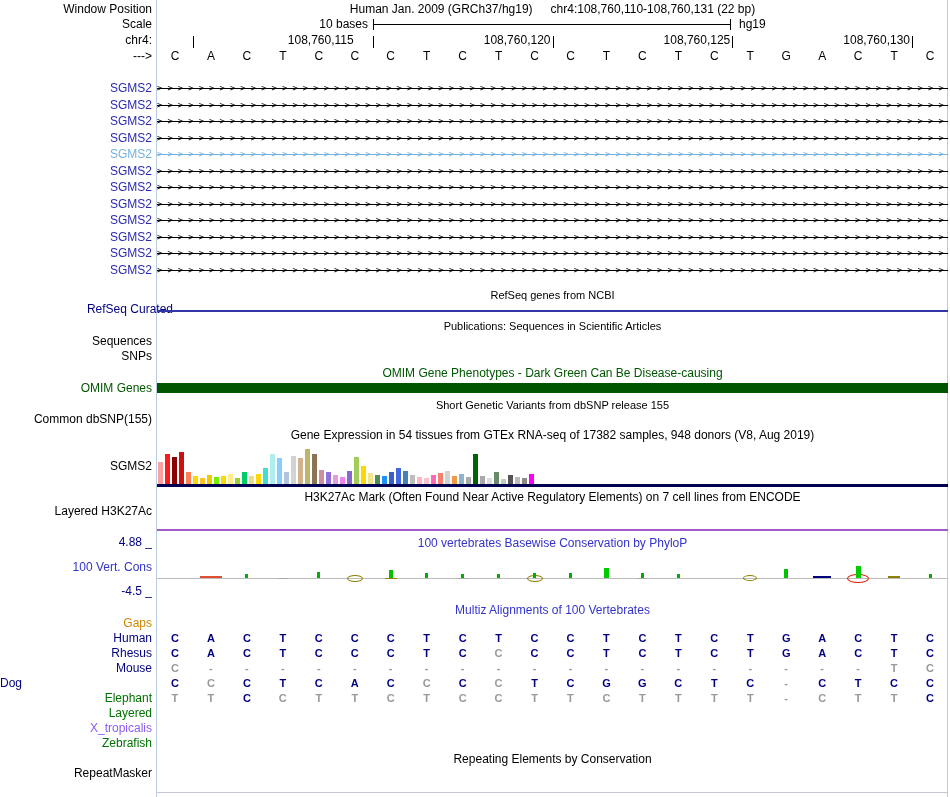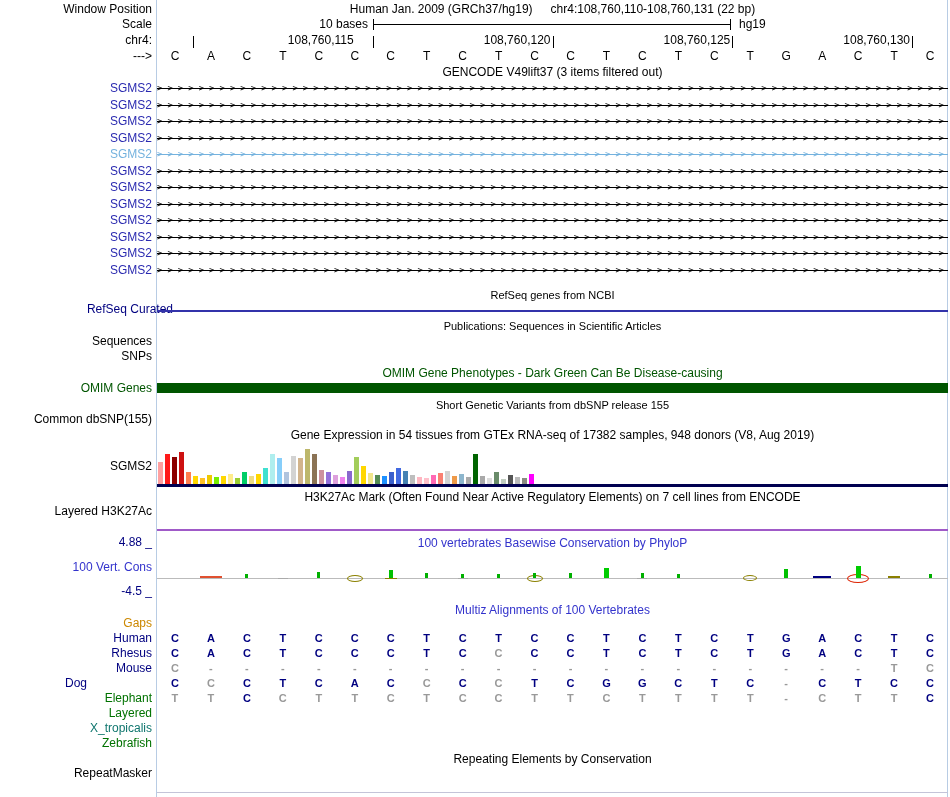--- a/index.html
+++ b/index.html
@@ -43,21 +43,20 @@
 
   <div class="slabel" style="top:18px">Scale</div>
   <div class="abs" style="top:18px;left:238px;width:130px;text-align:right">10 bases</div>
   <div class="scalebar"></div>
   <div class="abs" style="top:18px;left:739px">hg19</div>
 
   <div class="slabel" style="top:34px">chr4:</div>
 
   <div class="slabel" style="top:50px">---&gt;</div>
 
-  <div class="ctitle" style="top:66px">GENCODE V49lift37 (3 items filtered out)</div>
 
   <div class="ctitle small" style="top:289px">RefSeq genes from NCBI</div>
   <div class="slabel navy" style="top: 303px; color: rgb(0, 0, 128); margin-left: 21px;">RefSeq Curated</div>
   <div id="refseq-line" style="background: rgb(51, 51, 170);"></div>
 
   <div class="ctitle small" style="top:320px">Publications: Sequences in Scientific Articles</div>
   <div class="slabel" style="top:335px">Sequences</div>
   <div class="slabel" style="top:350px">SNPs</div>
 
   <div class="ctitle green" style="top: 367px; color: rgb(0, 85, 0);">OMIM Gene Phenotypes - Dark Green Can Be Disease-causing</div>
@@ -324,21 +323,21 @@
     <div style="position: absolute; left: 597.432px; top: 662px; width: 18px; text-align: center; line-height: 13px; font-size: 11px; font-weight: 700; color: rgb(153, 153, 153);">-</div>
     <div style="position: absolute; left: 633.386px; top: 662px; width: 18px; text-align: center; line-height: 13px; font-size: 11px; font-weight: 700; color: rgb(153, 153, 153);">-</div>
     <div style="position: absolute; left: 669.341px; top: 662px; width: 18px; text-align: center; line-height: 13px; font-size: 11px; font-weight: 700; color: rgb(153, 153, 153);">-</div>
     <div style="position: absolute; left: 705.295px; top: 662px; width: 18px; text-align: center; line-height: 13px; font-size: 11px; font-weight: 700; color: rgb(153, 153, 153);">-</div>
     <div style="position: absolute; left: 741.25px; top: 662px; width: 18px; text-align: center; line-height: 13px; font-size: 11px; font-weight: 700; color: rgb(153, 153, 153);">-</div>
     <div style="position: absolute; left: 777.205px; top: 662px; width: 18px; text-align: center; line-height: 13px; font-size: 11px; font-weight: 700; color: rgb(153, 153, 153);">-</div>
     <div style="position: absolute; left: 813.159px; top: 662px; width: 18px; text-align: center; line-height: 13px; font-size: 11px; font-weight: 700; color: rgb(153, 153, 153);">-</div>
     <div style="position: absolute; left: 849.114px; top: 662px; width: 18px; text-align: center; line-height: 13px; font-size: 11px; font-weight: 700; color: rgb(153, 153, 153);">-</div>
     <div style="position: absolute; left: 885.068px; top: 662px; width: 18px; text-align: center; line-height: 13px; font-size: 11px; font-weight: 700; color: rgb(153, 153, 153);">T</div>
     <div style="position: absolute; left: 921.023px; top: 662px; width: 18px; text-align: center; line-height: 13px; font-size: 11px; font-weight: 700; color: rgb(153, 153, 153);">C</div>
-    <div style="position: absolute; left: 0px; top: 677px; width: 152px; text-align: center; line-height: 13px; color: rgb(0, 0, 128);">Dog</div>
+    <div style="position: absolute; left: 0px; top: 677px; width: 152px; text-align: left; line-height: 13px; color: rgb(0, 0, 128);">Dog</div>
     <div style="position: absolute; left: 165.977px; top: 677px; width: 18px; text-align: center; line-height: 13px; font-size: 11px; font-weight: 700; color: rgb(0, 0, 128);">C</div>
     <div style="position: absolute; left: 201.932px; top: 677px; width: 18px; text-align: center; line-height: 13px; font-size: 11px; font-weight: 700; color: rgb(153, 153, 153);">C</div>
     <div style="position: absolute; left: 237.886px; top: 677px; width: 18px; text-align: center; line-height: 13px; font-size: 11px; font-weight: 700; color: rgb(0, 0, 128);">C</div>
     <div style="position: absolute; left: 273.841px; top: 677px; width: 18px; text-align: center; line-height: 13px; font-size: 11px; font-weight: 700; color: rgb(0, 0, 128);">T</div>
     <div style="position: absolute; left: 309.795px; top: 677px; width: 18px; text-align: center; line-height: 13px; font-size: 11px; font-weight: 700; color: rgb(0, 0, 128);">C</div>
     <div style="position: absolute; left: 345.75px; top: 677px; width: 18px; text-align: center; line-height: 13px; font-size: 11px; font-weight: 700; color: rgb(0, 0, 128);">A</div>
     <div style="position: absolute; left: 381.705px; top: 677px; width: 18px; text-align: center; line-height: 13px; font-size: 11px; font-weight: 700; color: rgb(0, 0, 128);">C</div>
     <div style="position: absolute; left: 417.659px; top: 677px; width: 18px; text-align: center; line-height: 13px; font-size: 11px; font-weight: 700; color: rgb(153, 153, 153);">C</div>
     <div style="position: absolute; left: 453.614px; top: 677px; width: 18px; text-align: center; line-height: 13px; font-size: 11px; font-weight: 700; color: rgb(0, 0, 128);">C</div>
     <div style="position: absolute; left: 489.568px; top: 677px; width: 18px; text-align: center; line-height: 13px; font-size: 11px; font-weight: 700; color: rgb(153, 153, 153);">C</div>
@@ -371,15 +370,15 @@
     <div style="position: absolute; left: 633.386px; top: 692px; width: 18px; text-align: center; line-height: 13px; font-size: 11px; font-weight: 700; color: rgb(153, 153, 153);">T</div>
     <div style="position: absolute; left: 669.341px; top: 692px; width: 18px; text-align: center; line-height: 13px; font-size: 11px; font-weight: 700; color: rgb(153, 153, 153);">T</div>
     <div style="position: absolute; left: 705.295px; top: 692px; width: 18px; text-align: center; line-height: 13px; font-size: 11px; font-weight: 700; color: rgb(153, 153, 153);">T</div>
     <div style="position: absolute; left: 741.25px; top: 692px; width: 18px; text-align: center; line-height: 13px; font-size: 11px; font-weight: 700; color: rgb(153, 153, 153);">T</div>
     <div style="position: absolute; left: 777.205px; top: 692px; width: 18px; text-align: center; line-height: 13px; font-size: 11px; font-weight: 700; color: rgb(153, 153, 153);">-</div>
     <div style="position: absolute; left: 813.159px; top: 692px; width: 18px; text-align: center; line-height: 13px; font-size: 11px; font-weight: 700; color: rgb(153, 153, 153);">C</div>
     <div style="position: absolute; left: 849.114px; top: 692px; width: 18px; text-align: center; line-height: 13px; font-size: 11px; font-weight: 700; color: rgb(153, 153, 153);">T</div>
     <div style="position: absolute; left: 885.068px; top: 692px; width: 18px; text-align: center; line-height: 13px; font-size: 11px; font-weight: 700; color: rgb(153, 153, 153);">T</div>
     <div style="position: absolute; left: 921.023px; top: 692px; width: 18px; text-align: center; line-height: 13px; font-size: 11px; font-weight: 700; color: rgb(0, 0, 128);">C</div>
     <div style="position: absolute; left: 0px; top: 707px; width: 152px; text-align: right; line-height: 13px; color: rgb(0, 114, 0);">Layered</div>
-    <div style="position: absolute; left: 0px; top: 722px; width: 152px; text-align: right; line-height: 13px; color: #0f766e;">X_tropicalis</div>
+    <div style="position: absolute; left: 0px; top: 722px; width: 152px; text-align: right; line-height: 13px; color: #8b5cf6;">X_tropicalis</div>
     <div style="position: absolute; left: 0px; top: 737px; width: 152px; text-align: right; line-height: 13px; color: rgb(0, 114, 0);">Zebrafish</div>
   </div>
 
 </body></html>

